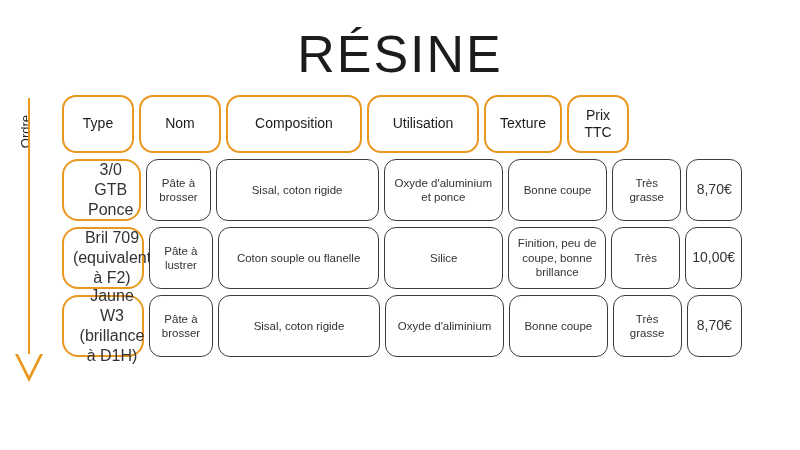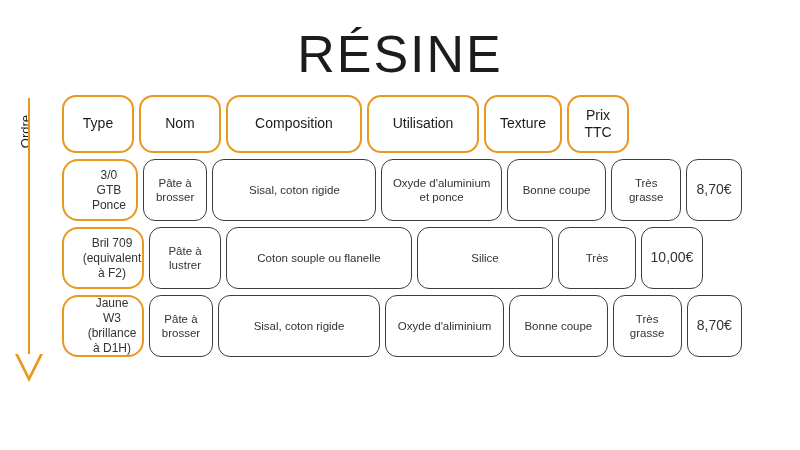--- a/index.html
+++ b/index.html
@@ -116,21 +116,21 @@
     border-radius: 14px;
     font-size: 14px;
     color: #1c1c1c;
     height: 58px;
   }
   .row-body .cell { height: 62px; }
 
   .row-body .cell.first-col {
     border: 2.4px solid #e8971f;
     border-radius: 16px;
-    font-size: 12px;
+    font-size: 16px;
     padding-left: 24px;
   }
 
   
   .c0 { width: 82px; }
   .c1 { width: 72px; }
   .c2 { width: 186px; }
   .c3 { width: 136px; }
   .c4 { width: 112px; }
   .c5 { width: 78px; }
@@ -169,20 +169,21 @@
       <div class="cell c4">Bonne coupe</div>
       <div class="cell c5">Très grasse</div>
       <div class="cell c6">8,70€</div>
     </div>
 
     <div class="row row-body">
       <div class="cell c0 first-col">Bril 709 (equivalent à F2)</div>
       <div class="cell c1">Pâte à lustrer</div>
       <div class="cell c2">Coton souple ou flanelle</div>
       <div class="cell c3">Silice</div>
+      <div class="cell c4">Finition, peu de coupe, bonne brillance</div>
       <div class="cell c5">Très</div>
       <div class="cell c6">10,00€</div>
     </div>
 
     <div class="row row-body">
       <div class="cell c0 first-col">Jaune W3 (brillance à D1H)</div>
       <div class="cell c1">Pâte à brosser</div>
       <div class="cell c2">Sisal, coton rigide</div>
       <div class="cell c3">Oxyde d'aliminium</div>
       <div class="cell c4">Bonne coupe</div>

